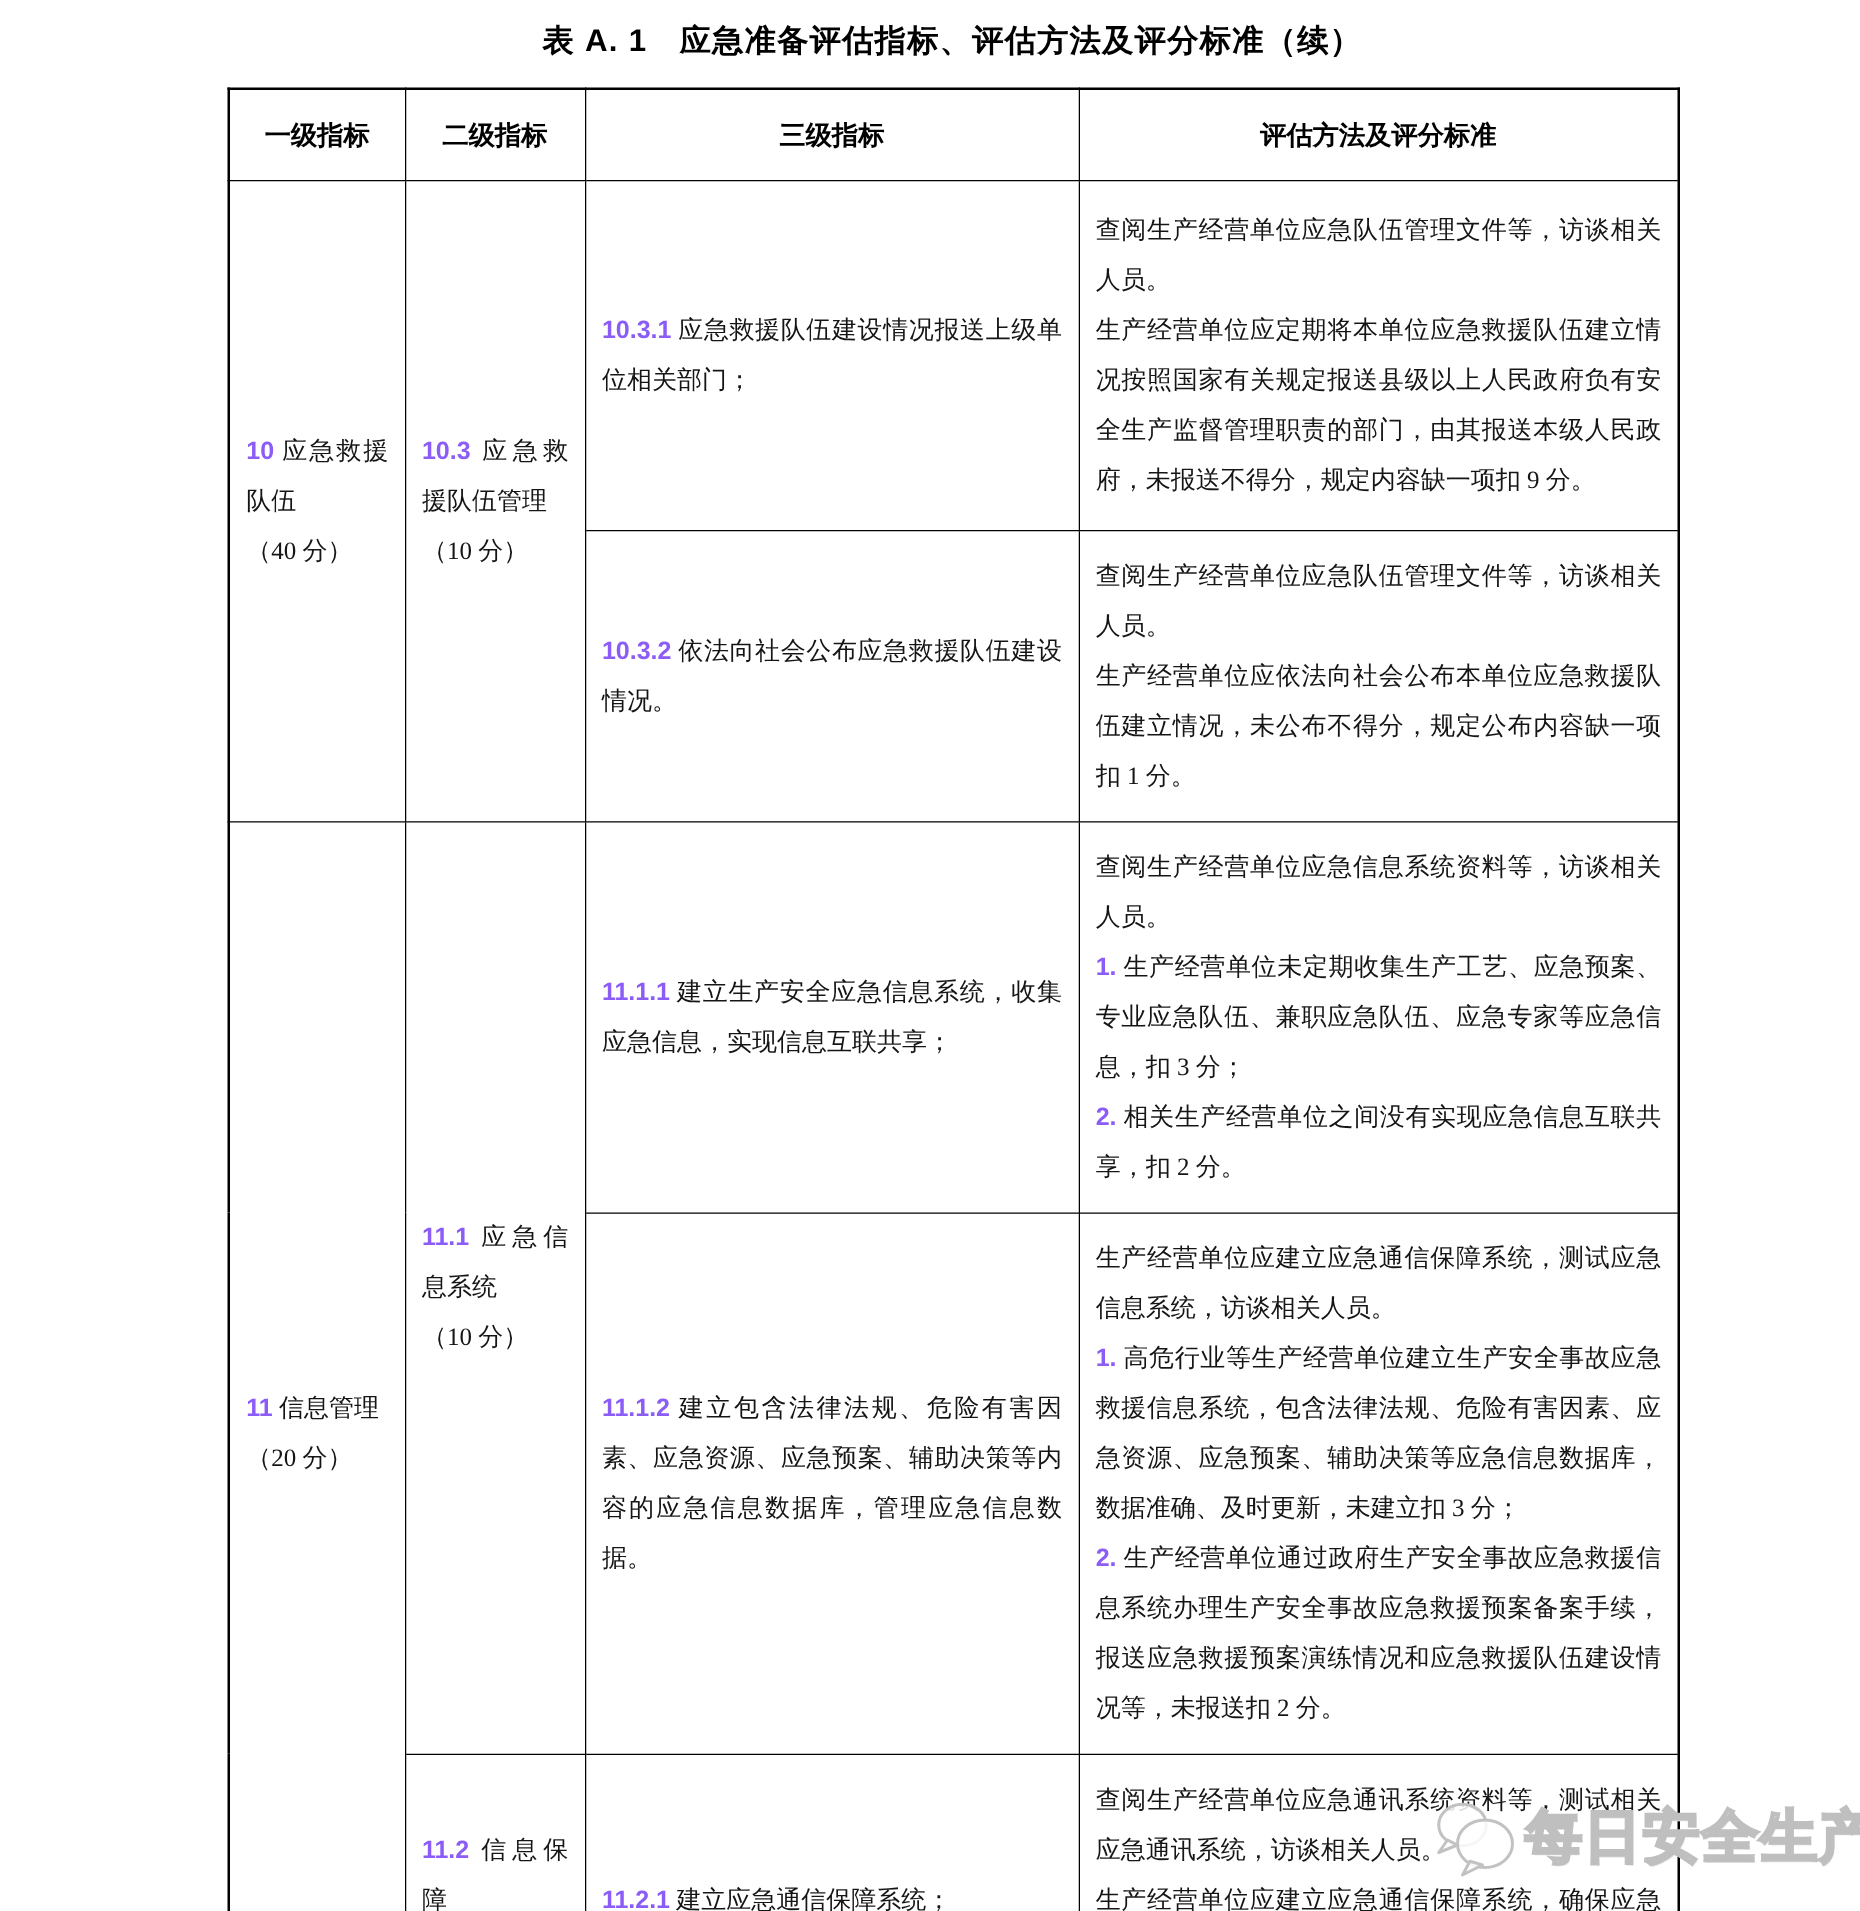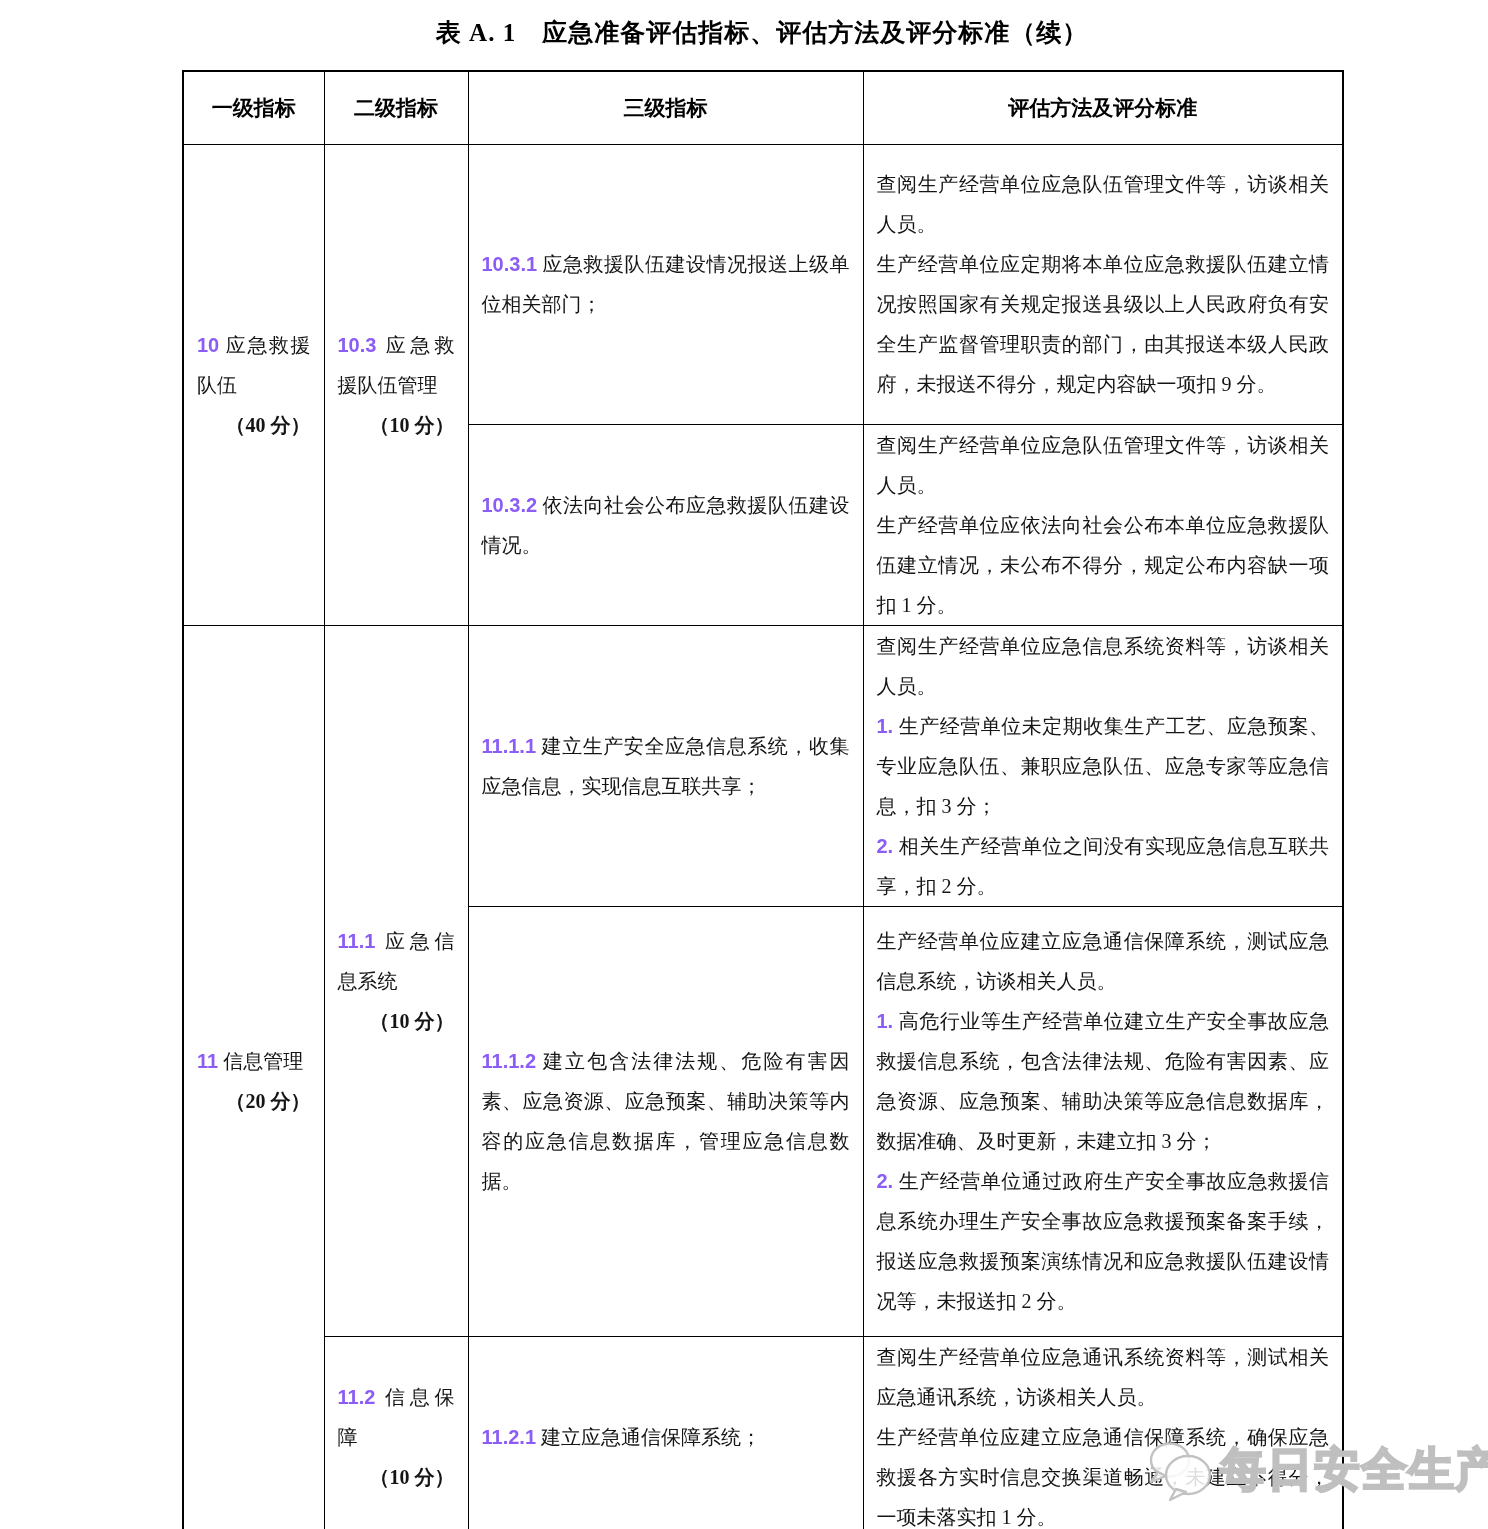--- a/index.html
+++ b/index.html
@@ -8,36 +8,36 @@
     width: 1488px; height: 1529px;
     position: relative; overflow: hidden;
     font-family: "Liberation Serif", "DejaVu Serif", serif;
     color: #151515;
   }
   .page { position: absolute; inset: 0; }
 
   .doc-title {
     position: absolute; left: 182px; top: 16px; width: 1160px;
     text-align: center;
-    font-family: Liberation Serif, serif;
+    font-family: Liberation Sans, sans-serif;
     font-weight: 700; font-size: 25px; color: #000;
     letter-spacing: 1px;
     white-space: nowrap;
   }
 
   table.eval-table {
     position: absolute; left: 182px; top: 70px;
     width: 1160px; table-layout: fixed;
     border-collapse: collapse;
     border: 2.5px solid #000;
   }
   .eval-table th, .eval-table td {
     border: 1.7px solid #000;
     vertical-align: middle;
-    padding: 0 13px;
+    padding: 16px 13px;
   }
   .eval-table th {
     height: 73px;
     font-family: "Liberation Sans", "DejaVu Sans", sans-serif;
     font-weight: 700; font-size: 21px; color: #000;
     text-align: center;
   }
   tr.r1 { height: 280px; }
   tr.r2 { height: 194px; }
   tr.r3 { height: 273px; }
@@ -50,21 +50,21 @@
   .num {
     font-family: "Liberation Sans", "DejaVu Sans", sans-serif;
     font-weight: 700; color: #8b5cf6;
   }
   .ind-cell { vertical-align: middle; }
   .ind-name, .l3-text, .para {
     text-align: justify;
     text-align-last: left;
     text-justify: inter-ideograph;
   }
-  .ind-score { text-align: right; font-weight: bold; }
+  .ind-score { text-align: left; }
 
   .l3-cell { vertical-align: middle; }
 
   .method-cell {
     vertical-align: top;
     padding: 5px 12px 5px 13px;
   }
   .method-cell .para { display: block; }
 
   .watermark {

